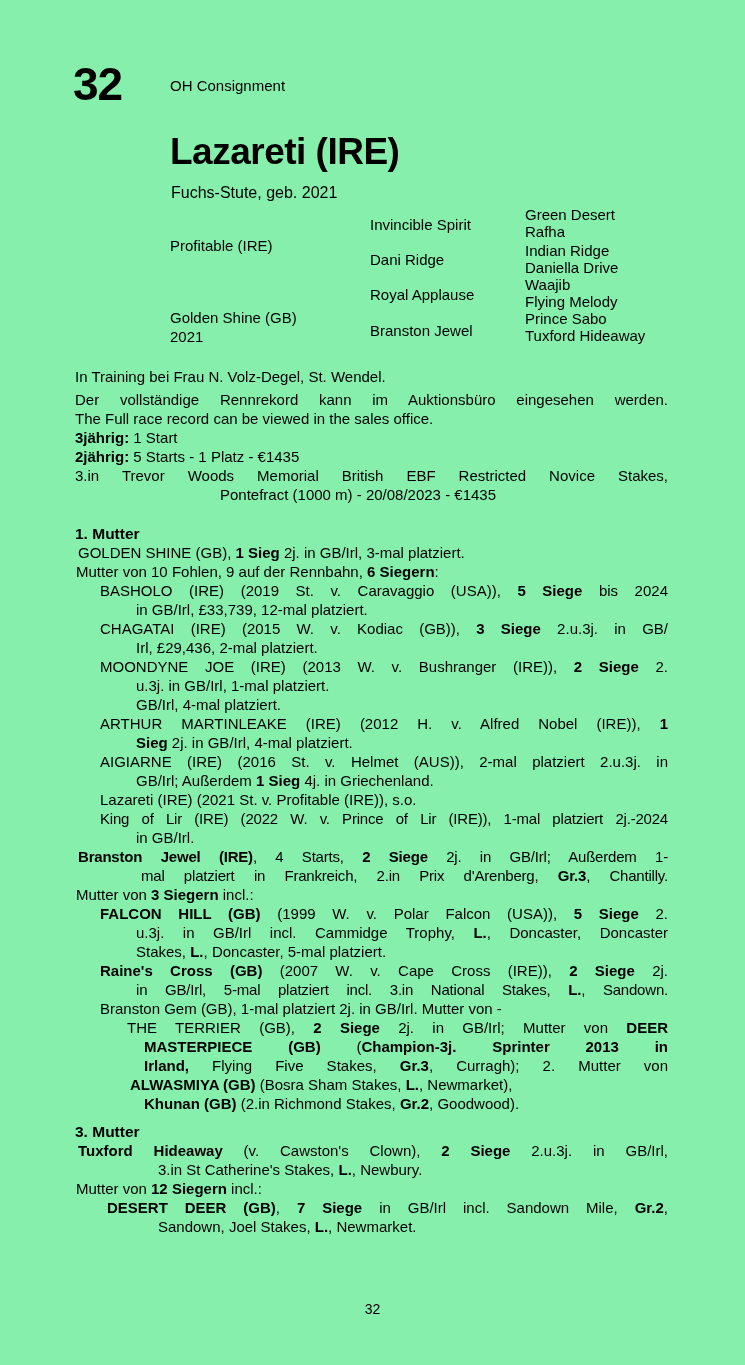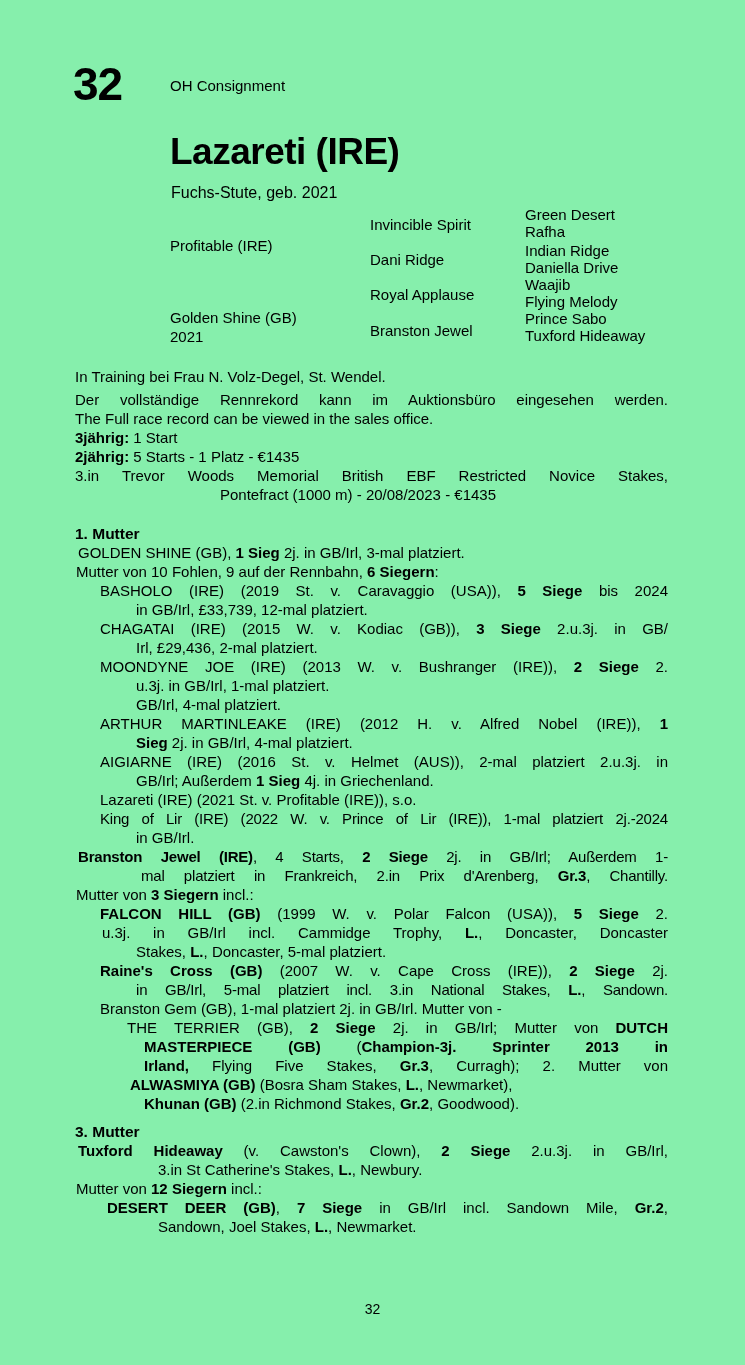--- a/index.html
+++ b/index.html
@@ -79,26 +79,26 @@
         <div class="tl" style="margin-left: 61px;"><span class="b">Sieg</span><span> 2j. in GB/Irl, 4-mal platziert.</span></div>
         <div class="tl j" style="margin-left: 25px;"><span>AIGIARNE (IRE) (2016 St. v. Helmet (AUS)), 2-mal platziert 2.u.3j. in</span></div>
         <div class="tl" style="margin-left: 61px;"><span>GB/Irl; Außerdem </span><span class="b">1 Sieg</span><span> 4j. in Griechenland.</span></div>
         <div class="tl" style="margin-left: 25px;"><span>Lazareti (IRE) (2021 St. v. Profitable (IRE)), s.o.</span></div>
         <div class="tl j k" style="margin-left: 25px;"><span>King of Lir (IRE) (2022 W. v. Prince of Lir (IRE)), 1-mal platziert 2j.-2024</span></div>
         <div class="tl" style="margin-left: 61px;"><span>in GB/Irl.</span></div>
         <div class="tl j k" style="margin-left: 3px;"><span class="b">Branston Jewel (IRE)</span><span>, 4 Starts, </span><span class="b">2 Siege</span><span> 2j. in GB/Irl; Außerdem 1-</span></div>
         <div class="tl j k" style="margin-left: 66px;"><span>mal platziert in Frankreich, 2.in Prix d'Arenberg, </span><span class="b">Gr.3</span><span>, Chantilly.</span></div>
         <div class="tl" style="margin-left: 1px;"><span>Mutter von </span><span class="b">3 Siegern</span><span> incl.:</span></div>
         <div class="tl j" style="margin-left: 25px;"><span class="b">FALCON HILL (GB)</span><span> (1999 W. v. Polar Falcon (USA)), </span><span class="b">5 Siege</span><span> 2.</span></div>
-        <div class="tl j" style="margin-left: 27px;"><span>u.3j. in GB/Irl incl. Cammidge Trophy, </span><span class="b">L.</span><span>, Doncaster, Doncaster</span></div>
+        <div class="tl j" style="margin-left: 61px;"><span>u.3j. in GB/Irl incl. Cammidge Trophy, </span><span class="b">L.</span><span>, Doncaster, Doncaster</span></div>
         <div class="tl" style="margin-left: 61px;"><span>Stakes, </span><span class="b">L.</span><span>, Doncaster, 5-mal platziert.</span></div>
         <div class="tl j" style="margin-left: 25px;"><span class="b">Raine's Cross (GB)</span><span> (2007 W. v. Cape Cross (IRE)), </span><span class="b">2 Siege</span><span> 2j.</span></div>
         <div class="tl j k" style="margin-left: 61px;"><span>in GB/Irl, 5-mal platziert incl. 3.in National Stakes, </span><span class="b">L.</span><span>, Sandown.</span></div>
         <div class="tl" style="margin-left: 25px;"><span>Branston Gem (GB), 1-mal platziert 2j. in GB/Irl. Mutter von -</span></div>
-        <div class="tl j" style="margin-left: 52px;"><span>THE TERRIER (GB), </span><span class="b">2 Siege</span><span> 2j. in GB/Irl; Mutter von </span><span class="b">DUTCH</span></div>
+        <div class="tl j" style="margin-left: 52px;"><span>THE TERRIER (GB), </span><span class="b">2 Siege</span><span> 2j. in GB/Irl; Mutter von </span><span class="b">DEER</span></div>
         <div class="tl j" style="margin-left: 69px;"><span class="b">MASTERPIECE (GB)</span><span> (</span><span class="b">Champion-3j. Sprinter 2013 in</span></div>
         <div class="tl j" style="margin-left: 69px;"><span class="b">Irland,</span><span> Flying Five Stakes, </span><span class="b">Gr.3</span><span>, Curragh); 2. Mutter von</span></div>
         <div class="tl" style="margin-left: 55px;"><span class="b">ALWASMIYA (GB)</span><span> (Bosra Sham Stakes, </span><span class="b">L.</span><span>, Newmarket),</span></div>
         <div class="tl" style="margin-left: 69px;"><span class="b">Khunan (GB)</span><span> (2.in Richmond Stakes, </span><span class="b">Gr.2</span><span>, Goodwood).</span></div>
         <div class="hd" style="margin-top: 9px;">3. Mutter</div>
         <div class="tl j" style="margin-left: 3px;"><span class="b">Tuxford Hideaway</span><span> (v. Cawston's Clown), </span><span class="b">2 Siege</span><span> 2.u.3j. in GB/Irl,</span></div>
         <div class="tl" style="margin-left: 83px;"><span>3.in St Catherine's Stakes, </span><span class="b">L.</span><span>, Newbury.</span></div>
         <div class="tl" style="margin-left: 1px;"><span>Mutter von </span><span class="b">12 Siegern</span><span> incl.:</span></div>
         <div class="tl j" style="margin-left: 32px;"><span class="b">DESERT DEER (GB)</span><span>, </span><span class="b">7 Siege</span><span> in GB/Irl incl. Sandown Mile, </span><span class="b">Gr.2</span><span>,</span></div>
         <div class="tl" style="margin-left: 83px;"><span>Sandown, Joel Stakes, </span><span class="b">L.</span><span>, Newmarket.</span></div>

